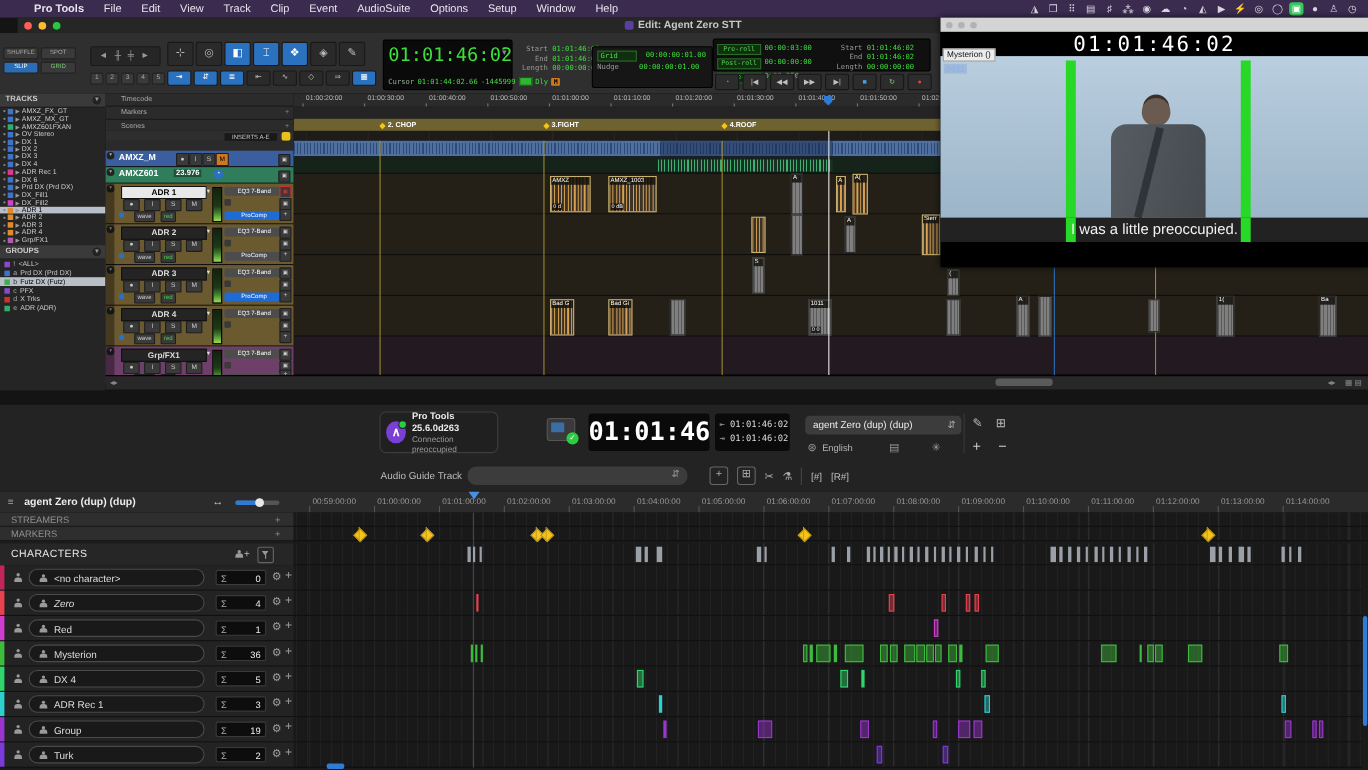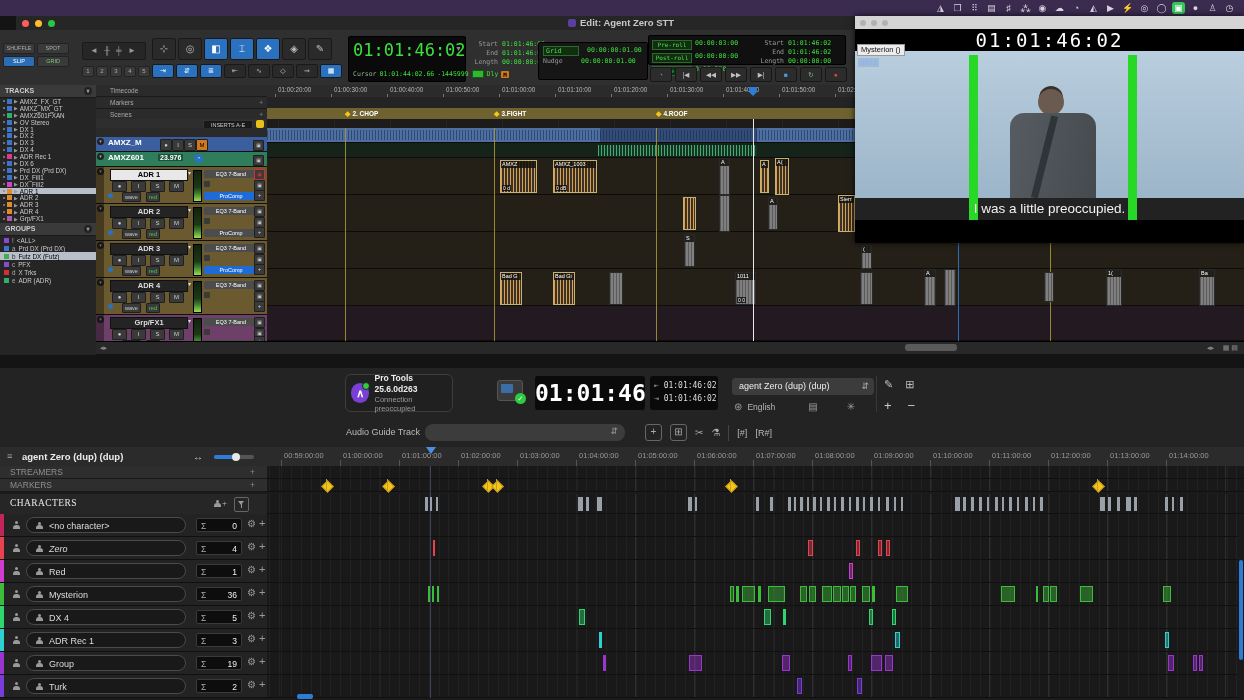--- a/index.html
+++ b/index.html
@@ -138,21 +138,21 @@
   #ct-slider .knob{position:absolute;left:18px;top:-2px;width:8px;height:8px;border-radius:50%;background:#e8e8e8;}
   #cue-ruler{position:absolute;left:267px;top:0;width:977px;height:19px;overflow:hidden;}
   .cticklab{position:absolute;top:4px;font-size:7.5px;color:#9a9a9a;}
   .ctickline{position:absolute;top:13px;width:1px;height:6px;background:#555;}
   .ct-row-label{position:absolute;left:0;width:267px;background:#2e2e2e;color:#8f8f8f;font-size:8.5px;border-bottom:1px solid #181818;box-sizing:border-box;padding-left:10px;}
   .ct-row-label .plus{position:absolute;right:12px;color:#888;}
   .lane{position:absolute;left:267px;width:977px;background-color:#191919;
      background-image:repeating-linear-gradient(90deg,#222 0px,#222 1px,transparent 1px,transparent 9.85px),
                       repeating-linear-gradient(90deg,#2e2e2e 0px,#2e2e2e 1px,transparent 1px,transparent 59px);
      background-position:14px 0,14px 0;border-bottom:1px solid #101010;box-sizing:border-box;}
-  #chars-header{position:absolute;left:0;top:47px;width:267px;height:20px;background:#262626;border-bottom:1px solid #111;font-family:Liberation Serif, serif;}
+  #chars-header{position:absolute;left:0;top:47px;width:267px;height:20px;background:#262626;border-bottom:1px solid #111;}
   #chars-header .t{position:absolute;left:10px;top:4px;color:#e8e8e8;font-size:9.5px;letter-spacing:.4px;}
   .person{width:8px;height:8px;position:relative;display:inline-block;}
   .person:before{content:"";position:absolute;left:2.5px;top:0;width:3px;height:3px;border-radius:50%;background:#9a9a9a;}
   .person:after{content:"";position:absolute;left:0.5px;top:3.5px;width:7px;height:4px;border-radius:3px 3px 0 0;background:#9a9a9a;}
   #filter-box{position:absolute;right:18px;top:3px;width:13px;height:13px;border:1px solid #666;border-radius:2px;}
   #filter-box .fun{position:absolute;left:2.5px;top:3px;width:0;height:0;border-left:3.5px solid transparent;border-right:3.5px solid transparent;border-top:4px solid #999;}
   #filter-box .stem{position:absolute;left:5.5px;top:6px;width:1px;height:4px;background:#999;}
   #addchar{position:absolute;right:40px;top:4px;color:#bbb;font-size:9px;}
   .crow{position:absolute;left:0;width:267px;height:23px;background:#232323;border-bottom:1px solid #101010;box-sizing:border-box;}
   .cstrip{position:absolute;left:0;top:0;width:4px;height:22px;}
@@ -174,20 +174,34 @@
   .vline{position:absolute;width:1px;}
   .hdrbtn{background:#3a3a3a;border:1px solid #1f1f1f;border-radius:1px;color:#ccc;text-align:center;}
 </style>
 </head>
 <body>
 
 <div id="stage">
 
   <div class="abs" id="menubar">
     <span id="apple"></span>
+    <div id="menu-items">
+        <div class="mitem" style="font-weight: bold;">Pro Tools</div>
+        <div class="mitem" style="font-weight: normal;">File</div>
+        <div class="mitem" style="font-weight: normal;">Edit</div>
+        <div class="mitem" style="font-weight: normal;">View</div>
+        <div class="mitem" style="font-weight: normal;">Track</div>
+        <div class="mitem" style="font-weight: normal;">Clip</div>
+        <div class="mitem" style="font-weight: normal;">Event</div>
+        <div class="mitem" style="font-weight: normal;">AudioSuite</div>
+        <div class="mitem" style="font-weight: normal;">Options</div>
+        <div class="mitem" style="font-weight: normal;">Setup</div>
+        <div class="mitem" style="font-weight: normal;">Window</div>
+        <div class="mitem" style="font-weight: normal;">Help</div>
+      </div>
     <div id="status-icons">
         <div class="sicon">◮</div>
         <div class="sicon">❒</div>
         <div class="sicon">⠿</div>
         <div class="sicon">▤</div>
         <div class="sicon">♯</div>
         <div class="sicon">⁂</div>
         <div class="sicon">◉</div>
         <div class="sicon">☁</div>
         <div class="sicon">◔</div>

